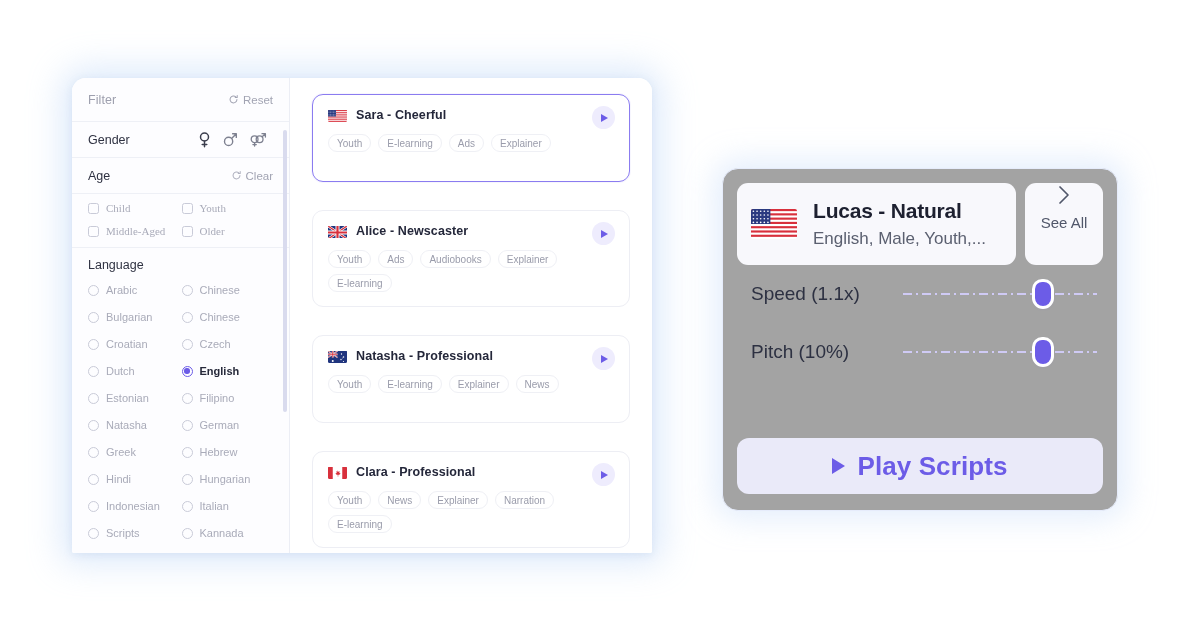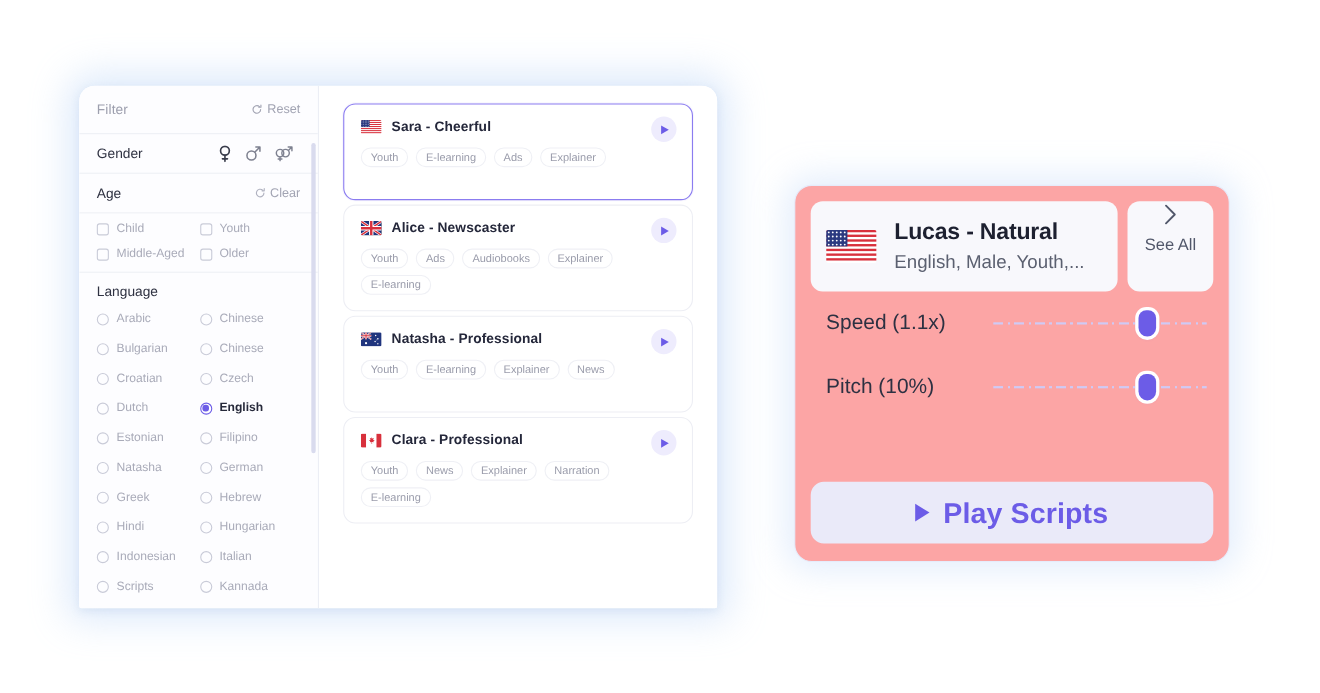--- a/index.html
+++ b/index.html
@@ -75,20 +75,21 @@
   }
   .gender-icons { display: flex; align-items: center; gap: 12px; padding-right: 6px; }
   .gender-icons svg { display: block; }
 
   .opt-grid {
     display: grid;
     grid-template-columns: 1fr 1fr;
     padding: 8px 14px 10px 16px;
     row-gap: 11px;
     border-bottom: 1px solid #eef0f6;
+    font-family: Liberation Serif, serif;
   }
   .opt {
     display: flex;
     align-items: center;
     gap: 7px;
     font-size: 11px;
     color: #a9abb9;
     cursor: pointer;
   }
   .cbox {
@@ -137,21 +138,21 @@
     background: #ffffff;
     padding: 16px 22px 0 22px;
     position: relative;
     overflow: hidden;
   }
   .voice-card {
     background: #fff;
     border: 1px solid #edeef4;
     border-radius: 11px;
     padding: 13px 15px 14px 15px;
-    margin-bottom: 4px;
+    margin-bottom: 28px;
     min-height: 88px;
     position: relative;
     cursor: pointer;
   }
   .voice-card.sel {
     border: 1.4px solid #8b7cf0;
     box-shadow: 0 0 0 1px rgba(139,124,240,.07);
   }
   .vc-top { display: flex; align-items: center; gap: 9px; }
   .flag {
@@ -198,21 +199,21 @@
     cursor: pointer;
   }
 
   
   #right-panel {
     position: absolute;
     left: 722px;
     top: 168px;
     width: 396px;
     height: 343px;
-    background: #fca5a5;
+    background: #a3a3a3;
     border: 1px solid #e6ecfb;
     border-radius: 16px;
     box-shadow: 0 0 30px 8px rgba(185,210,248,.38);
     overflow: hidden;
   }
   .rp-inner { padding: 14px 14px 0 14px; }
   .voice-header-row { display: flex; gap: 9px; }
   .voice-chip {
     flex: 1;
     background: #f8f8fc;

